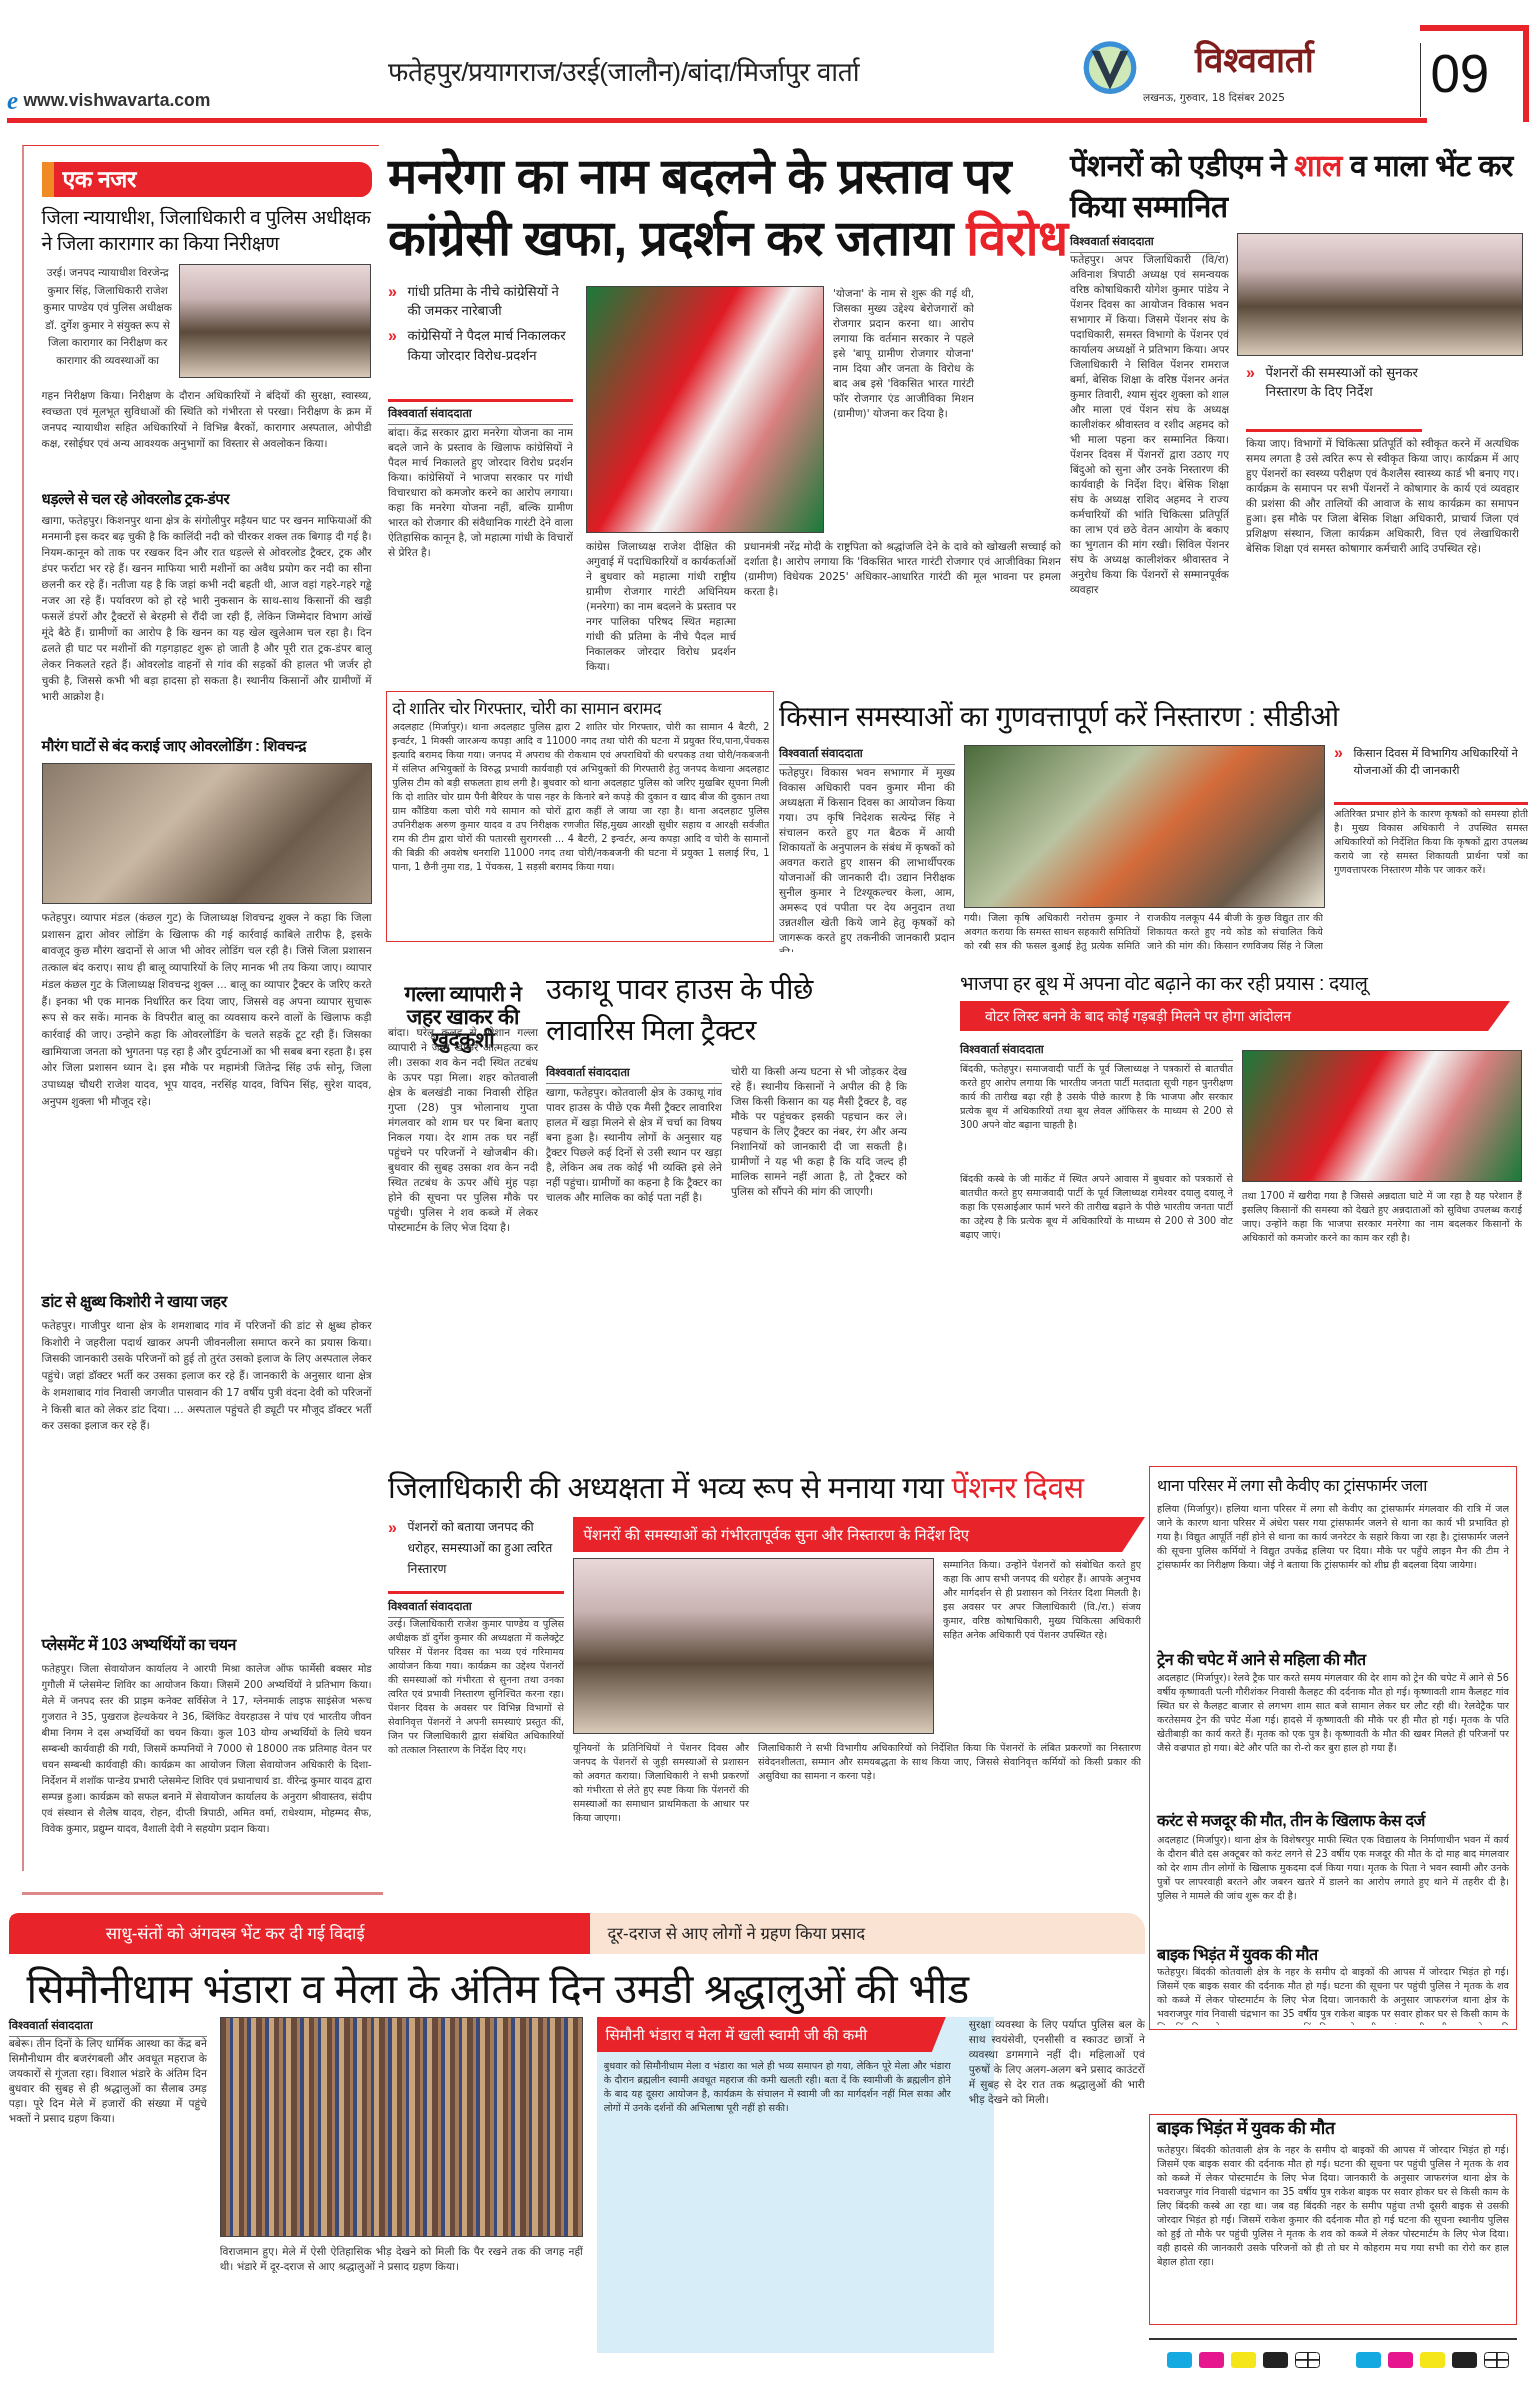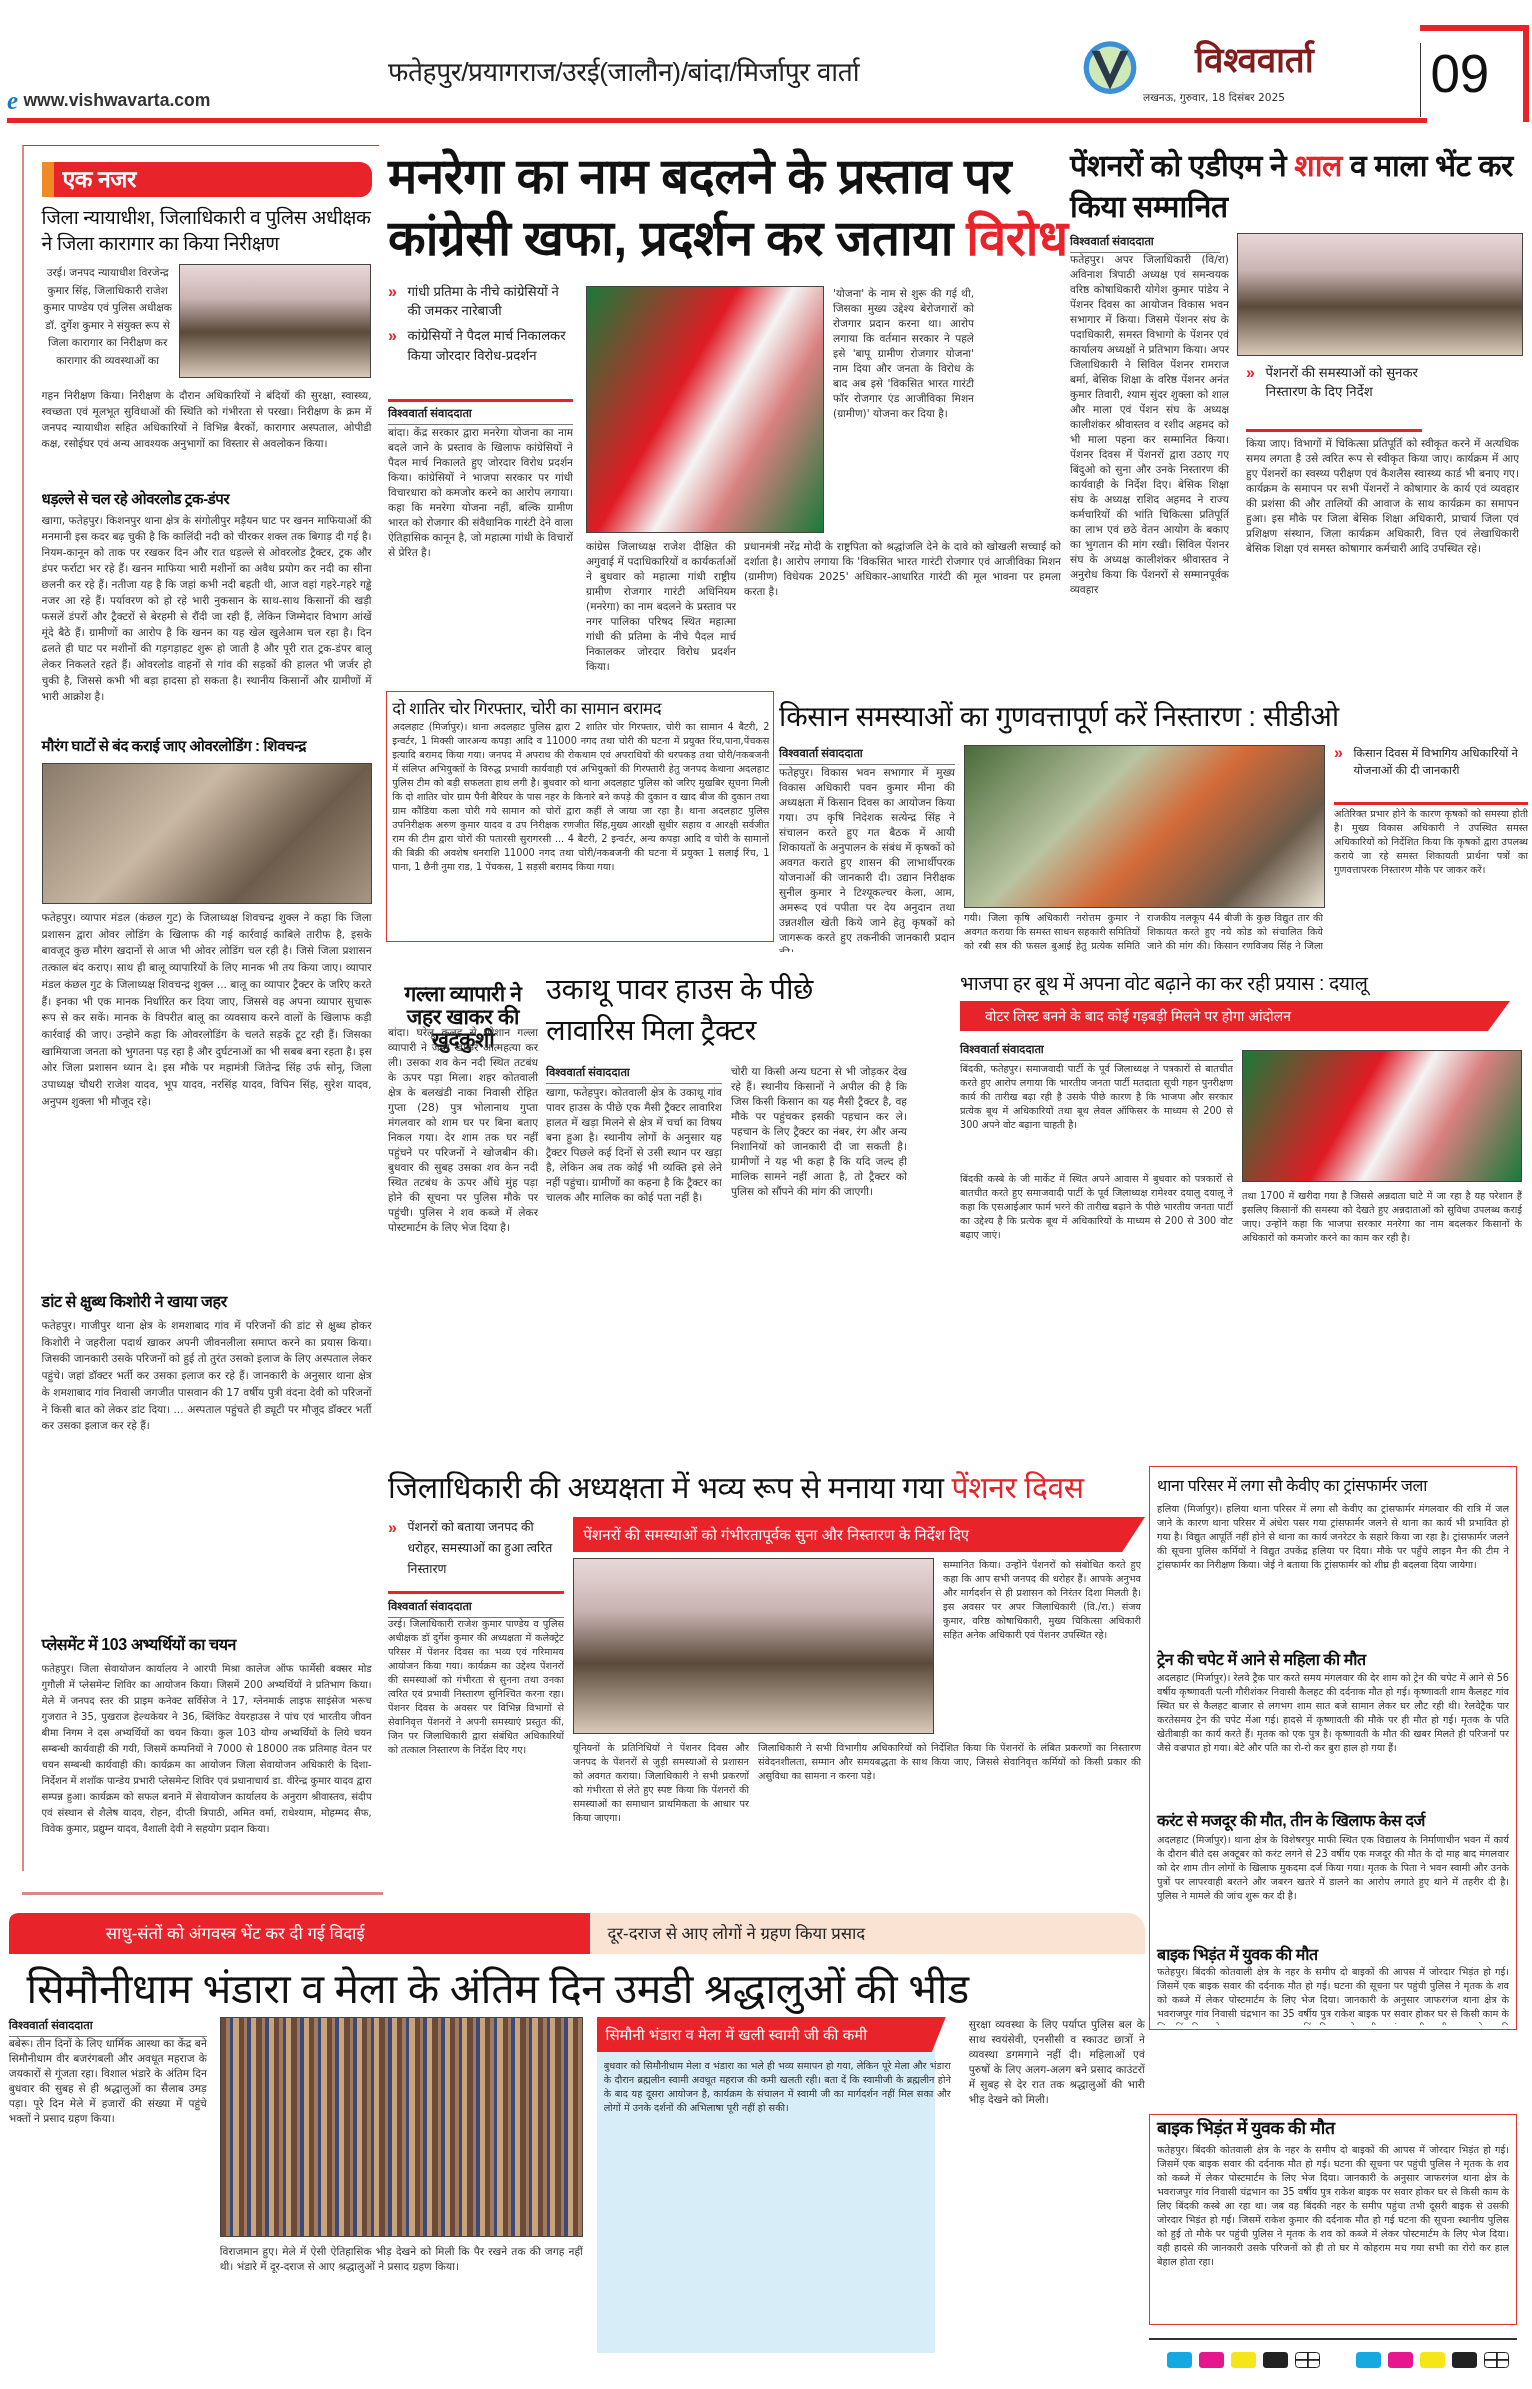--- a/index.html
+++ b/index.html
@@ -178,21 +178,21 @@
     <span style="font-size:16.7px;line-height:41px;margin-left:97px;font-family:'Liberation Sans',sans-serif">साधु-संतों को अंगवस्त्र भेंट कर दी गई विदाई</span>
   </div>
   <div class="abs" style="left:581px;top:0;width:555px;height:41px;background:#fbe3d3;border-radius:0 17.6px 0 0">
     <span style="font-size:16.7px;line-height:41px;margin-left:17.6px;color:#222;font-family:'Liberation Sans',sans-serif">दूर-दराज से आए लोगों ने ग्रहण किया प्रसाद</span>
   </div>
   <div class="abs hd" style="left:17.6px;top:46px;width:1119px;font-size:41px;font-weight:normal;white-space:nowrap">सिमौनीधाम भंडारा व मेला के अंतिम दिन उमडी श्रद्धालुओं की भीड</div>
   <div class="abs byline" style="left:0;top:104px;width:198px">विश्ववार्ता संवाददाता</div>
   <div class="abs txt" style="left:0;top:123px;width:198px;height:317px">बबेरू। तीन दिनों के लिए धार्मिक आस्था का केंद्र बने सिमौनीधाम वीर बजरंगबली और अवधूत महराज के जयकारों से गूंजता रहा। विशाल भंडारे के अंतिम दिन बुधवार की सुबह से ही श्रद्धालुओं का सैलाब उमड़ पड़ा। पूरे दिन मेले में हजारों की संख्या में पहुंचे भक्तों ने प्रसाद ग्रहण किया।</div>
   <div class="abs photo crowd" style="left:211px;top:104px;width:363px;height:220px"></div>
   <div class="abs txt" style="left:211px;top:331px;width:363px;height:109px">विराजमान हुए। मेले में ऐसी ऐतिहासिक भीड़ देखने को मिली कि पैर रखने तक की जगह नहीं थी। भंडारे में दूर-दराज से आए श्रद्धालुओं ने प्रसाद ग्रहण किया।</div>
-  <div class="abs" style="left:588px;top:104px;width:338px;height:336px;background:#d7eef8">
+  <div class="abs" style="left:588px;top:104px;width:397px;height:336px;background:#d7eef8">
     <div class="abs redbar" style="left:0;top:0;width:349px;height:35px;clip-path:polygon(0 0,100% 0,96% 100%,0 100%)">
       <span style="font-size:15px;line-height:35px;margin-left:8.8px;font-family:'Liberation Sans',sans-serif">सिमौनी भंडारा व मेला में खली स्वामी जी की कमी</span>
     </div>
     <div class="abs txt sm" style="left:7px;top:42px;width:347px;height:291px">बुधवार को सिमौनीधाम मेला व भंडारा का भले ही भव्य समापन हो गया, लेकिन पूरे मेला और भंडारा के दौरान ब्रह्मलीन स्वामी अवधूत महराज की कमी खलती रही। बता दें कि स्वामीजी के ब्रह्मलीन होने के बाद यह दूसरा आयोजन है, कार्यक्रम के संचालन में स्वामी जी का मार्गदर्शन नहीं मिल सका और लोगों में उनके दर्शनों की अभिलाषा पूरी नहीं हो सकी।</div>
   </div>
   <div class="abs txt" style="left:960px;top:104px;width:176px;height:336px">सुरक्षा व्यवस्था के लिए पर्याप्त पुलिस बल के साथ स्वयंसेवी, एनसीसी व स्काउट छात्रों ने व्यवस्था डगमगाने नहीं दी। महिलाओं एवं पुरुषों के लिए अलग-अलग बने प्रसाद काउंटरों में सुबह से देर रात तक श्रद्धालुओं की भारी भीड़ देखने को मिली।</div>
 </div>
 
 <div class="abs" style="left:1149px;top:2338px;width:368px;height:1.8px;background:#333"></div>
 <div class="abs cmyk" style="left:1167px;top:2352px">

